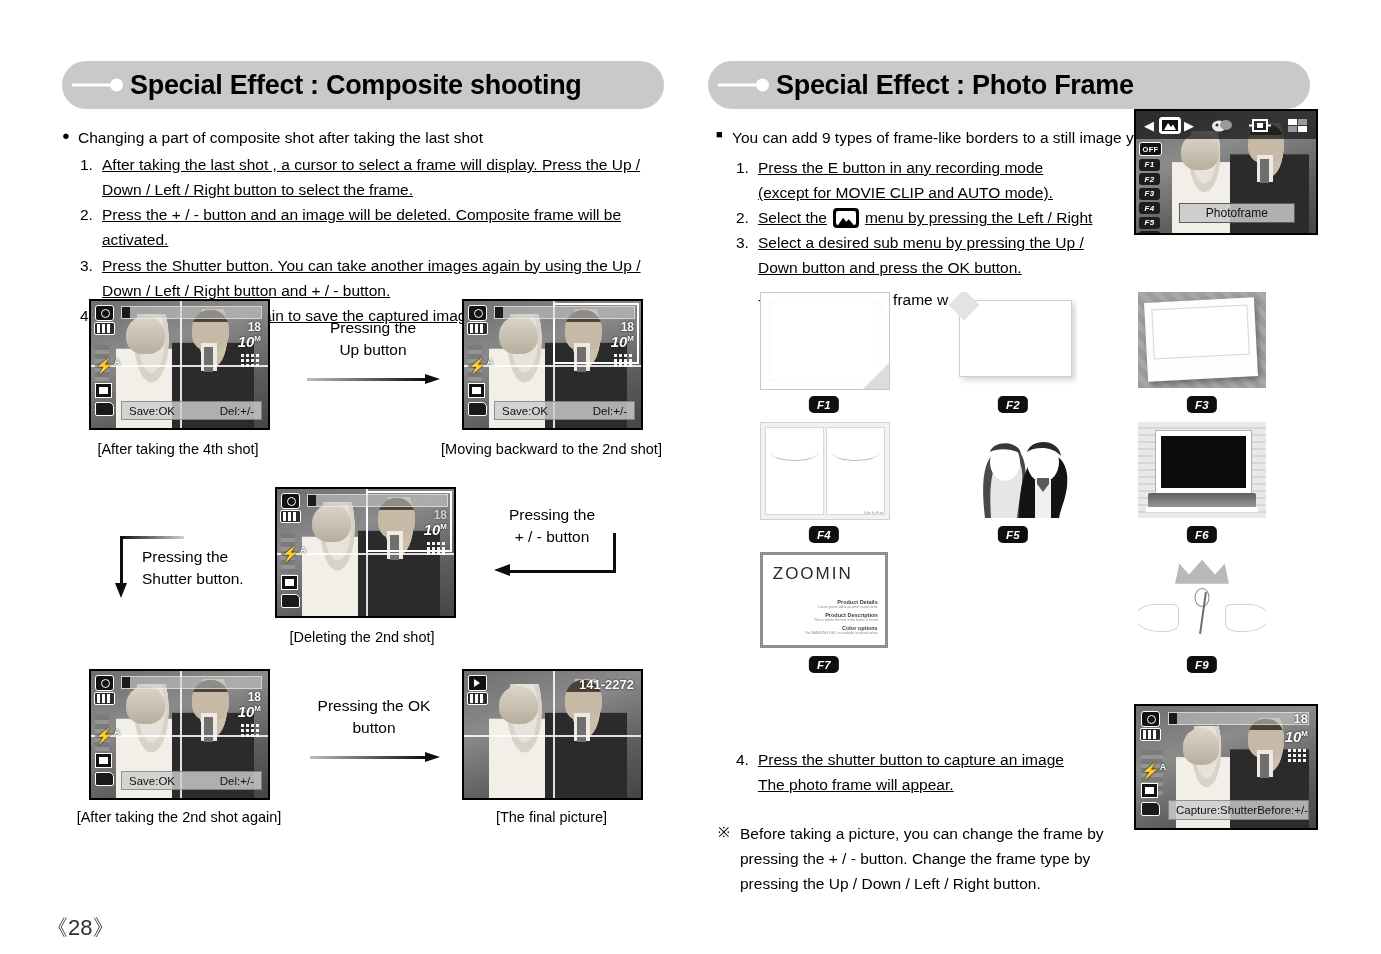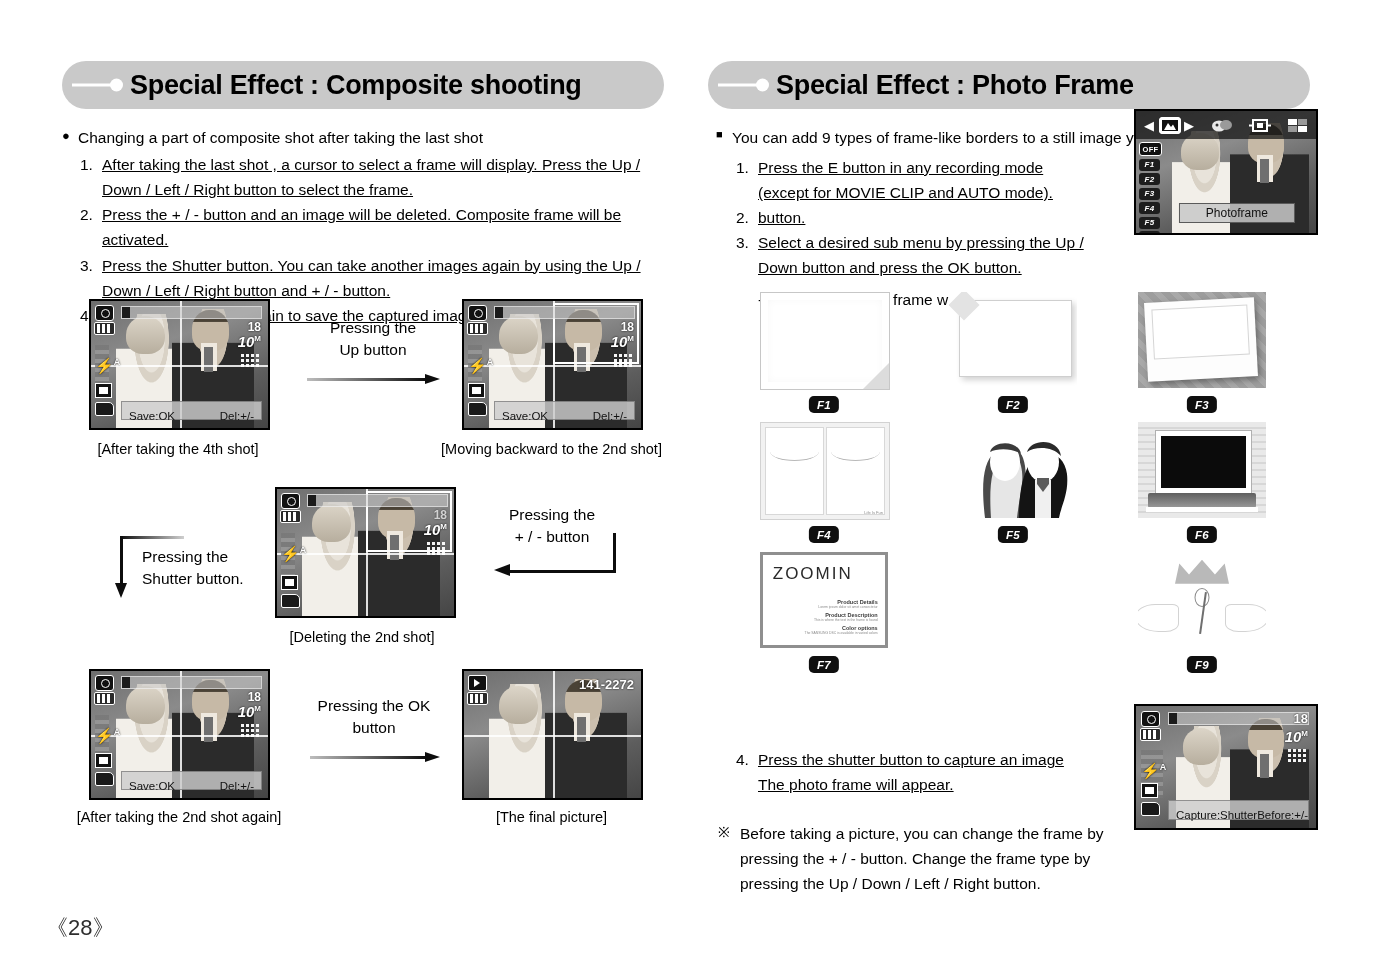--- a/index.html
+++ b/index.html
@@ -126,22 +126,22 @@
   .ic-sq::after{content:"";position:absolute;inset:3px;background:#fff;}
   .ic-card{position:absolute;width:17px;height:12px;background:#1a1a1a;border:1.5px solid #fff;
     border-radius:2px 5px 2px 2px;}
   .lcd-side{position:absolute;left:4px;top:44px;width:14px;bottom:30px;
     background:repeating-linear-gradient(180deg,#777 0 5px,#999 5px 9px);opacity:.75;}
 
   .lcd-hint{
     position:absolute;left:30px;right:6px;height:19px;
     background:rgba(205,205,205,.82);
     border:1px solid rgba(90,90,90,.55);
-    display:flex;align-items:flex-start;justify-content:space-between;
-    padding:8px 7px;font-size:11.5px;color:#111;box-sizing:border-box;
+    display:flex;align-items:center;justify-content:space-between;
+    padding:0 7px;font-size:11.5px;color:#111;box-sizing:border-box;
   }
 
   .caption{position:absolute;font-size:14.5px;text-align:center;white-space:nowrap;}
 
   
   .arrow-lbl{position:absolute;font-size:15.5px;text-align:center;line-height:1.45;}
   .arrow-r{position:absolute;height:10px;}
   .arrow-r .shaft{position:absolute;left:0;top:3.5px;height:3px;right:14px;
     background:linear-gradient(90deg,#bdbdbd,#0d0d0d);}
   .arrow-r .head{position:absolute;right:0;top:0;width:0;height:0;
@@ -495,21 +495,23 @@
       <div class="num-row">
         <div class="num-mark">1.</div>
         <div class="num-txt">
           <div>Press the E button in any recording mode</div>
           <div>(except for MOVIE CLIP and AUTO mode).</div>
         </div>
       </div>
       <div class="num-row">
         <div class="num-mark">2.</div>
         <div class="num-txt">
-          <div>button.</div>
+          <div>
+            <span>Select the</span><span class="ic-frame"></span><span>menu by pressing the Left / Right</span>
+          </div>
         </div>
       </div>
       <div class="num-row">
         <div class="num-mark">3.</div>
         <div class="num-txt">
           <div>Select a desired sub menu by pressing the Up /</div>
           <div>Down button and press the OK button.</div>
         </div>
       </div>
       <div class="dash-row" style="margin-top:10px;padding-left:22px;">

